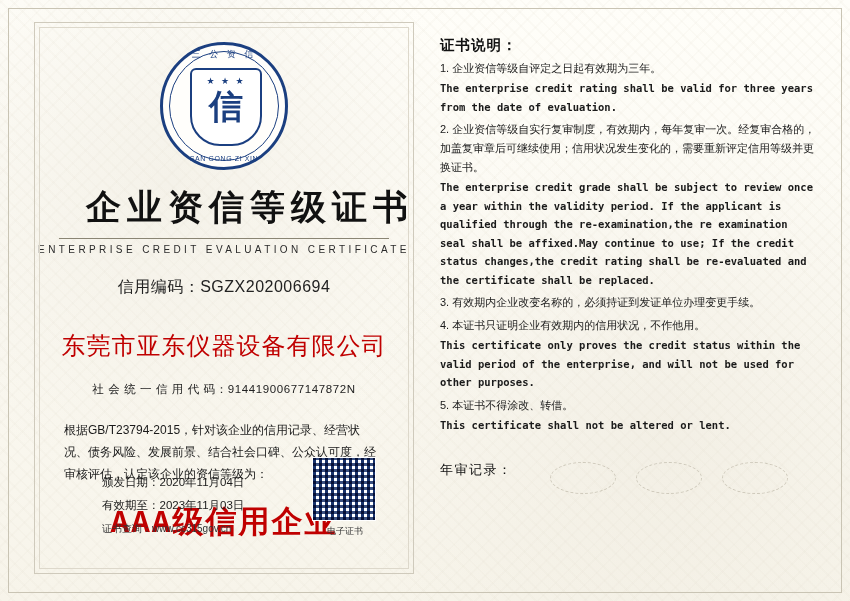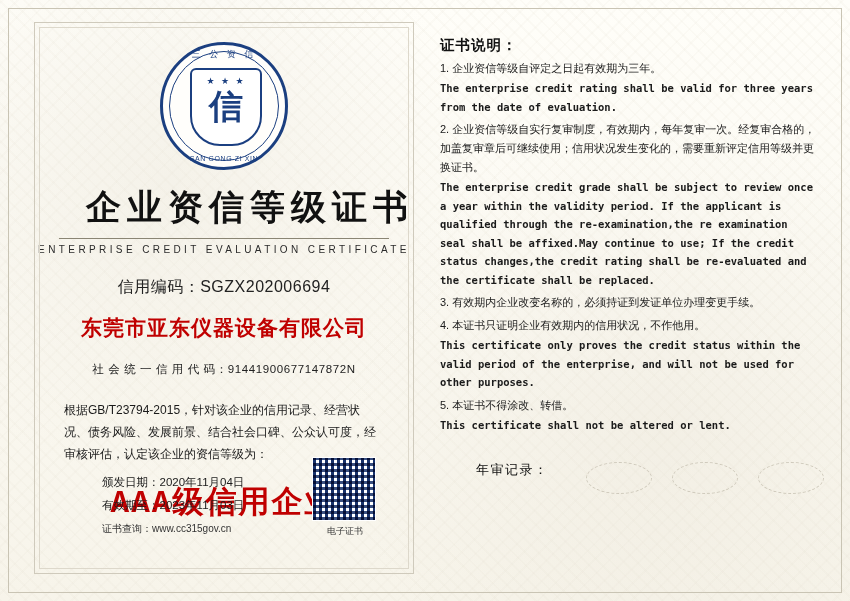--- a/index.html
+++ b/index.html
@@ -149,23 +149,23 @@
     letter-spacing: 3.4px;
     color: #2a2a2a;
   }
   .code-line {
     margin-top: 22px;
     font-size: 16px;
     color: #222;
     letter-spacing: 0.5px;
   }
   .company-name {
-    margin-top: 16px;
-    font-size: 21px;
-    font-weight: bold;
+    margin-top: 32px;
+    font-size: 24px;
+    font-weight: normal;
     color: #c00000;
     letter-spacing: 1px;
     font-family: "DejaVu Serif", serif;
   }
   .credit-code {
     margin-top: 20px;
     font-size: 11.5px;
     color: #222;
     letter-spacing: 0.6px;
   }
@@ -247,21 +247,20 @@
     color: #1a1a1a;
     line-height: 18.5px;
     font-family: "DejaVu Sans Mono", monospace;
     margin-top: 1px;
     font-weight: bold;
   }
   .review-row {
     margin-top: 26px;
     position: relative;
     height: 48px;
-    margin-left: 36px;
   }
   .review-label {
     font-size: 13px;
     color: #111;
     letter-spacing: 1.5px;
   }
   .review-circle {
     position: absolute;
     top: 2px;
     width: 64px;

